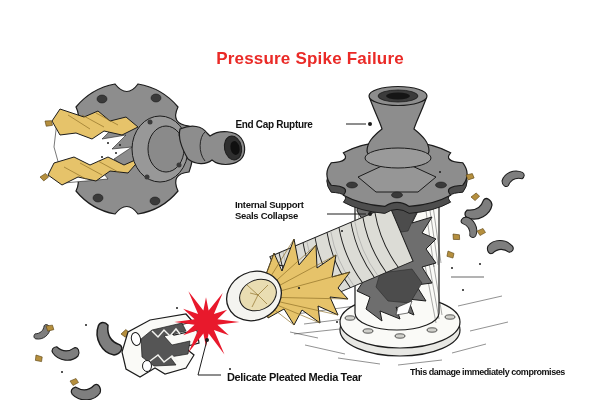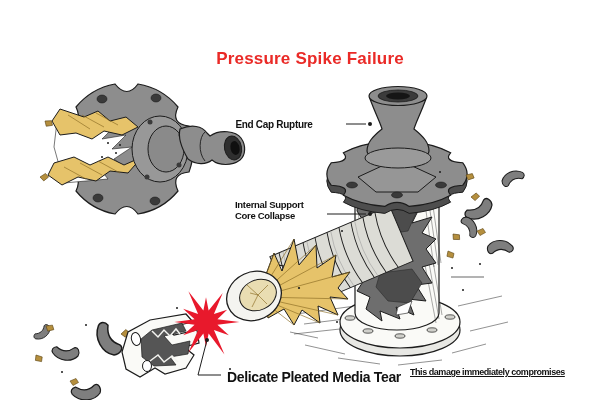--- a/index.html
+++ b/index.html
@@ -6,23 +6,23 @@
   .stage{position:relative;width:600px;height:400px;background:#fff;overflow:hidden;
          font-family:"Liberation Sans",sans-serif;margin-top:25px;}
   .art{position:absolute;left:0;top:0;}
   .title{position:absolute;left:20px;top:24px;width:580px;text-align:center;
          font-size:17px;font-weight:bold;color:var(--title-red,#ea2a27);letter-spacing:.2px;}
   .callout{position:absolute;font-weight:bold;color:#111;font-size:9.5px;
            letter-spacing:-.3px;line-height:11px;white-space:nowrap;}
   #co-endcap{left:204px;top:94px;width:140px;text-align:center;font-size:10px;}
   #co-core{left:235px;top:175px;width:92px;white-space:normal;line-height:10.5px;}
   #co-seals{left:487px;top:246px;font-size:9px;}
-  #co-media{left:227px;top:347px;font-size:14px;letter-spacing:-.35px;}
+  #co-media{left:227px;top:347px;font-size:11px;letter-spacing:-.35px;}
   .caption{position:absolute;left:410px;top:342px;width:188px;font-size:9px;font-weight:bold;
-           letter-spacing:-.45px;line-height:11.5px;color:#111;text-decoration:underline;}
+           letter-spacing:-.45px;line-height:11.5px;color:#111;}
   
   .cap{fill:var(--cap-gray,#8d8d8d);stroke:#1c1c1c;stroke-width:1.2;}
   .capd{fill:var(--cap-dark,#4e4e4e);stroke:#1c1c1c;stroke-width:1;}
   .white{fill:var(--body-white,#fafaf7);stroke:#1c1c1c;stroke-width:1.2;}
   .tan{fill:var(--media-tan,#e6c36a);stroke:#1c1c1c;stroke-width:1;}
   .tanline{stroke:var(--media-dark,#8a6a22);stroke-width:.65;fill:none;}
   .hole{fill:#6e6e6e;stroke:#1c1c1c;stroke-width:1;}
   .holed{fill:#4c4c4c;stroke:#2a2a2a;stroke-width:.6;}
   .jag{fill:#fff;stroke:#1c1c1c;stroke-width:.6;}
   .frag{fill:#7e7e7e;stroke:#1c1c1c;stroke-width:1;}
@@ -212,21 +212,21 @@
         <circle class="spk" cx="207" cy="315" r="2"></circle>
     </g>
   </svg>
 
   <div class="title">Pressure Spike Failure</div>
 
   <div id="co-endcap" class="callout">End Cap Rupture</div>
 
   <div id="co-core" class="callout">
     <div>Internal Support</div>
-    <div>Core Collapse</div>
+    <div>Seals Collapse</div>
   </div>
 
 
   <div id="co-media" class="callout">Delicate Pleated Media Tear</div>
 
   <div class="caption">
     <div>This damage immediately compromises</div>
   </div>
 
 </div>

